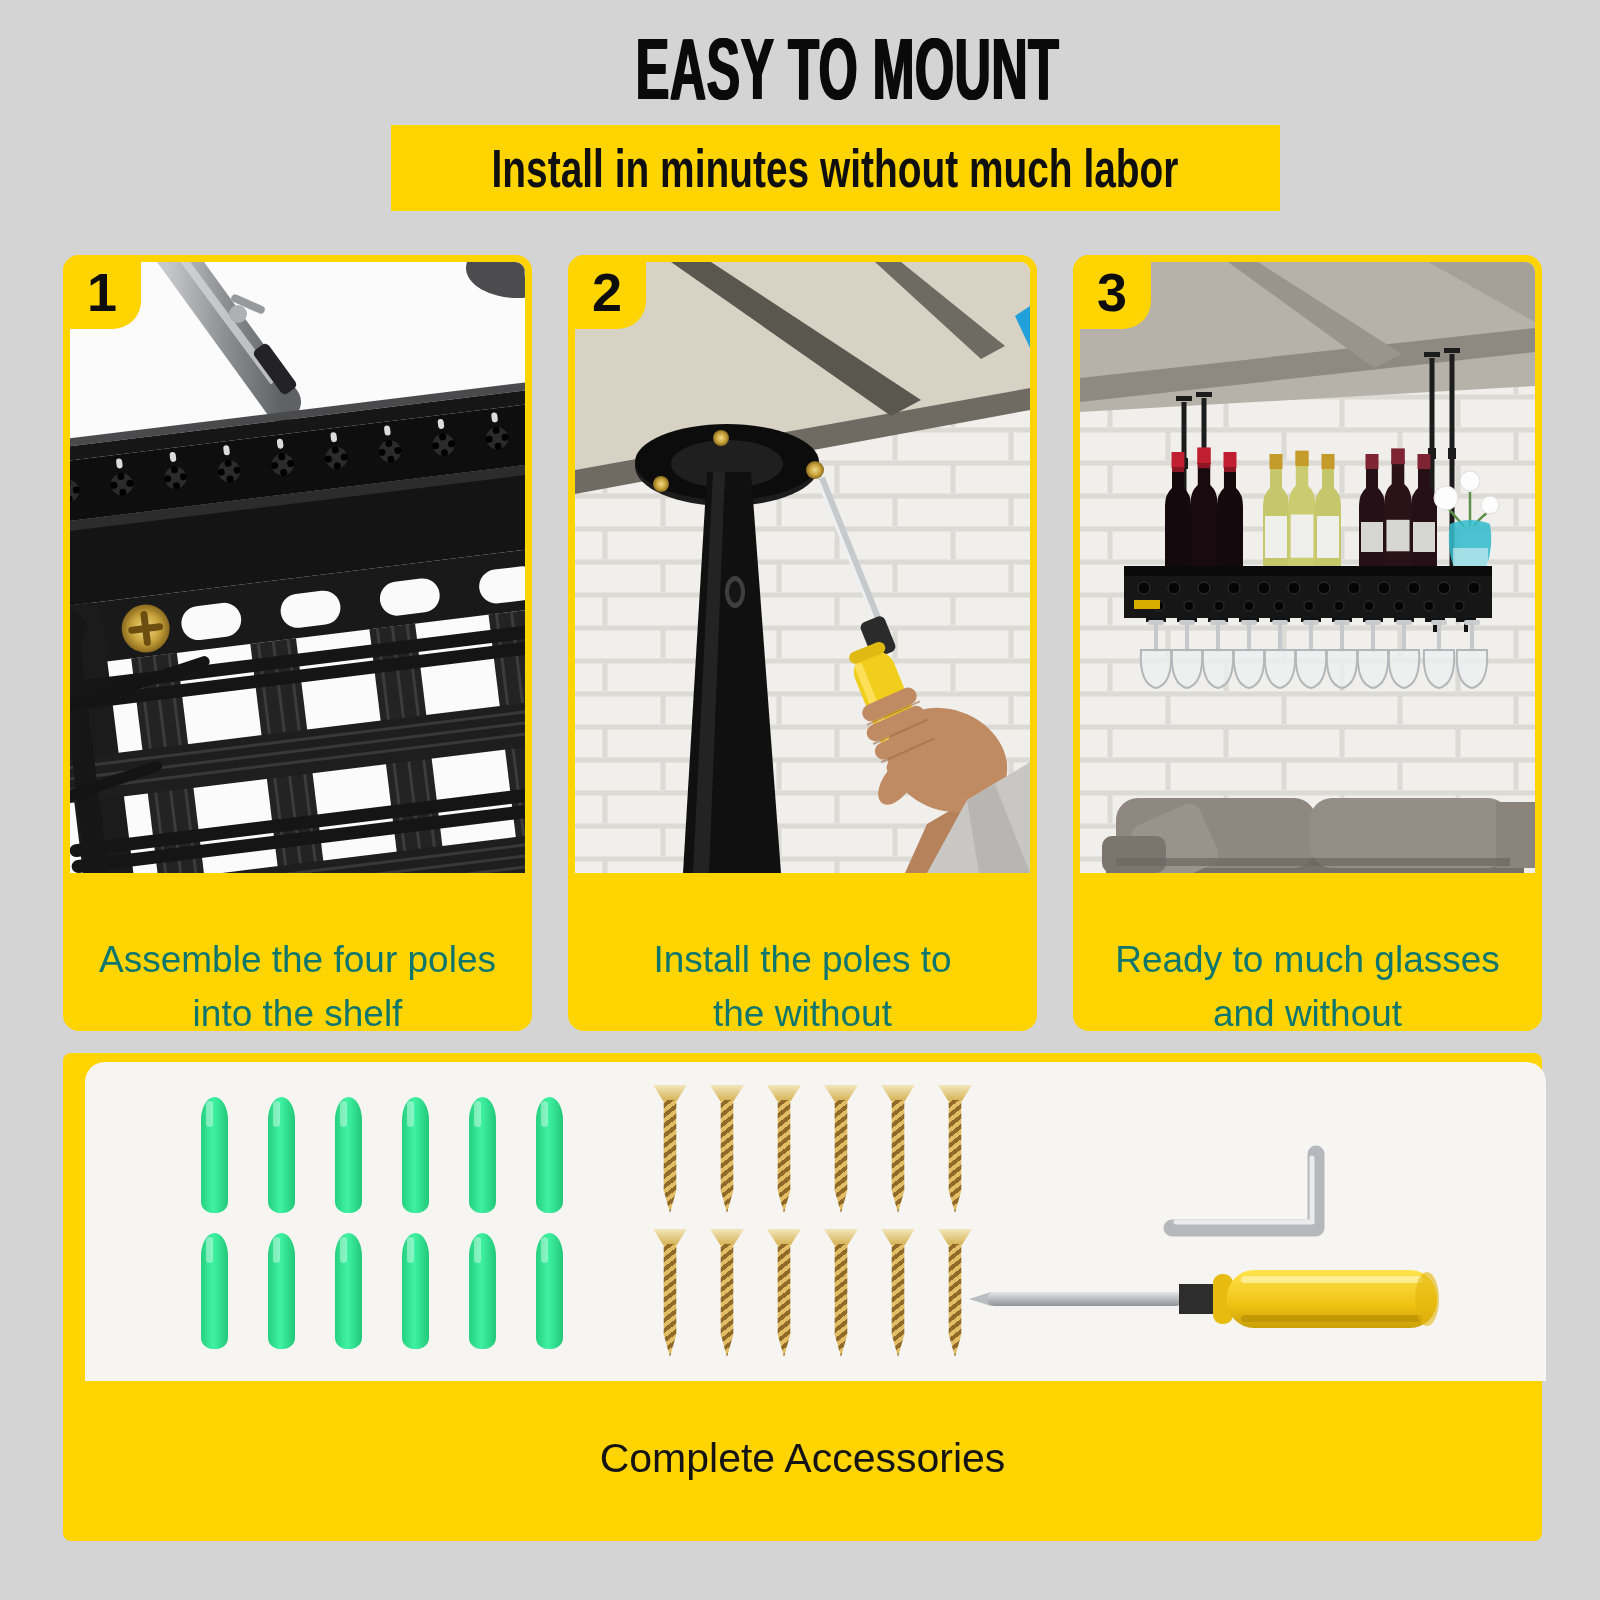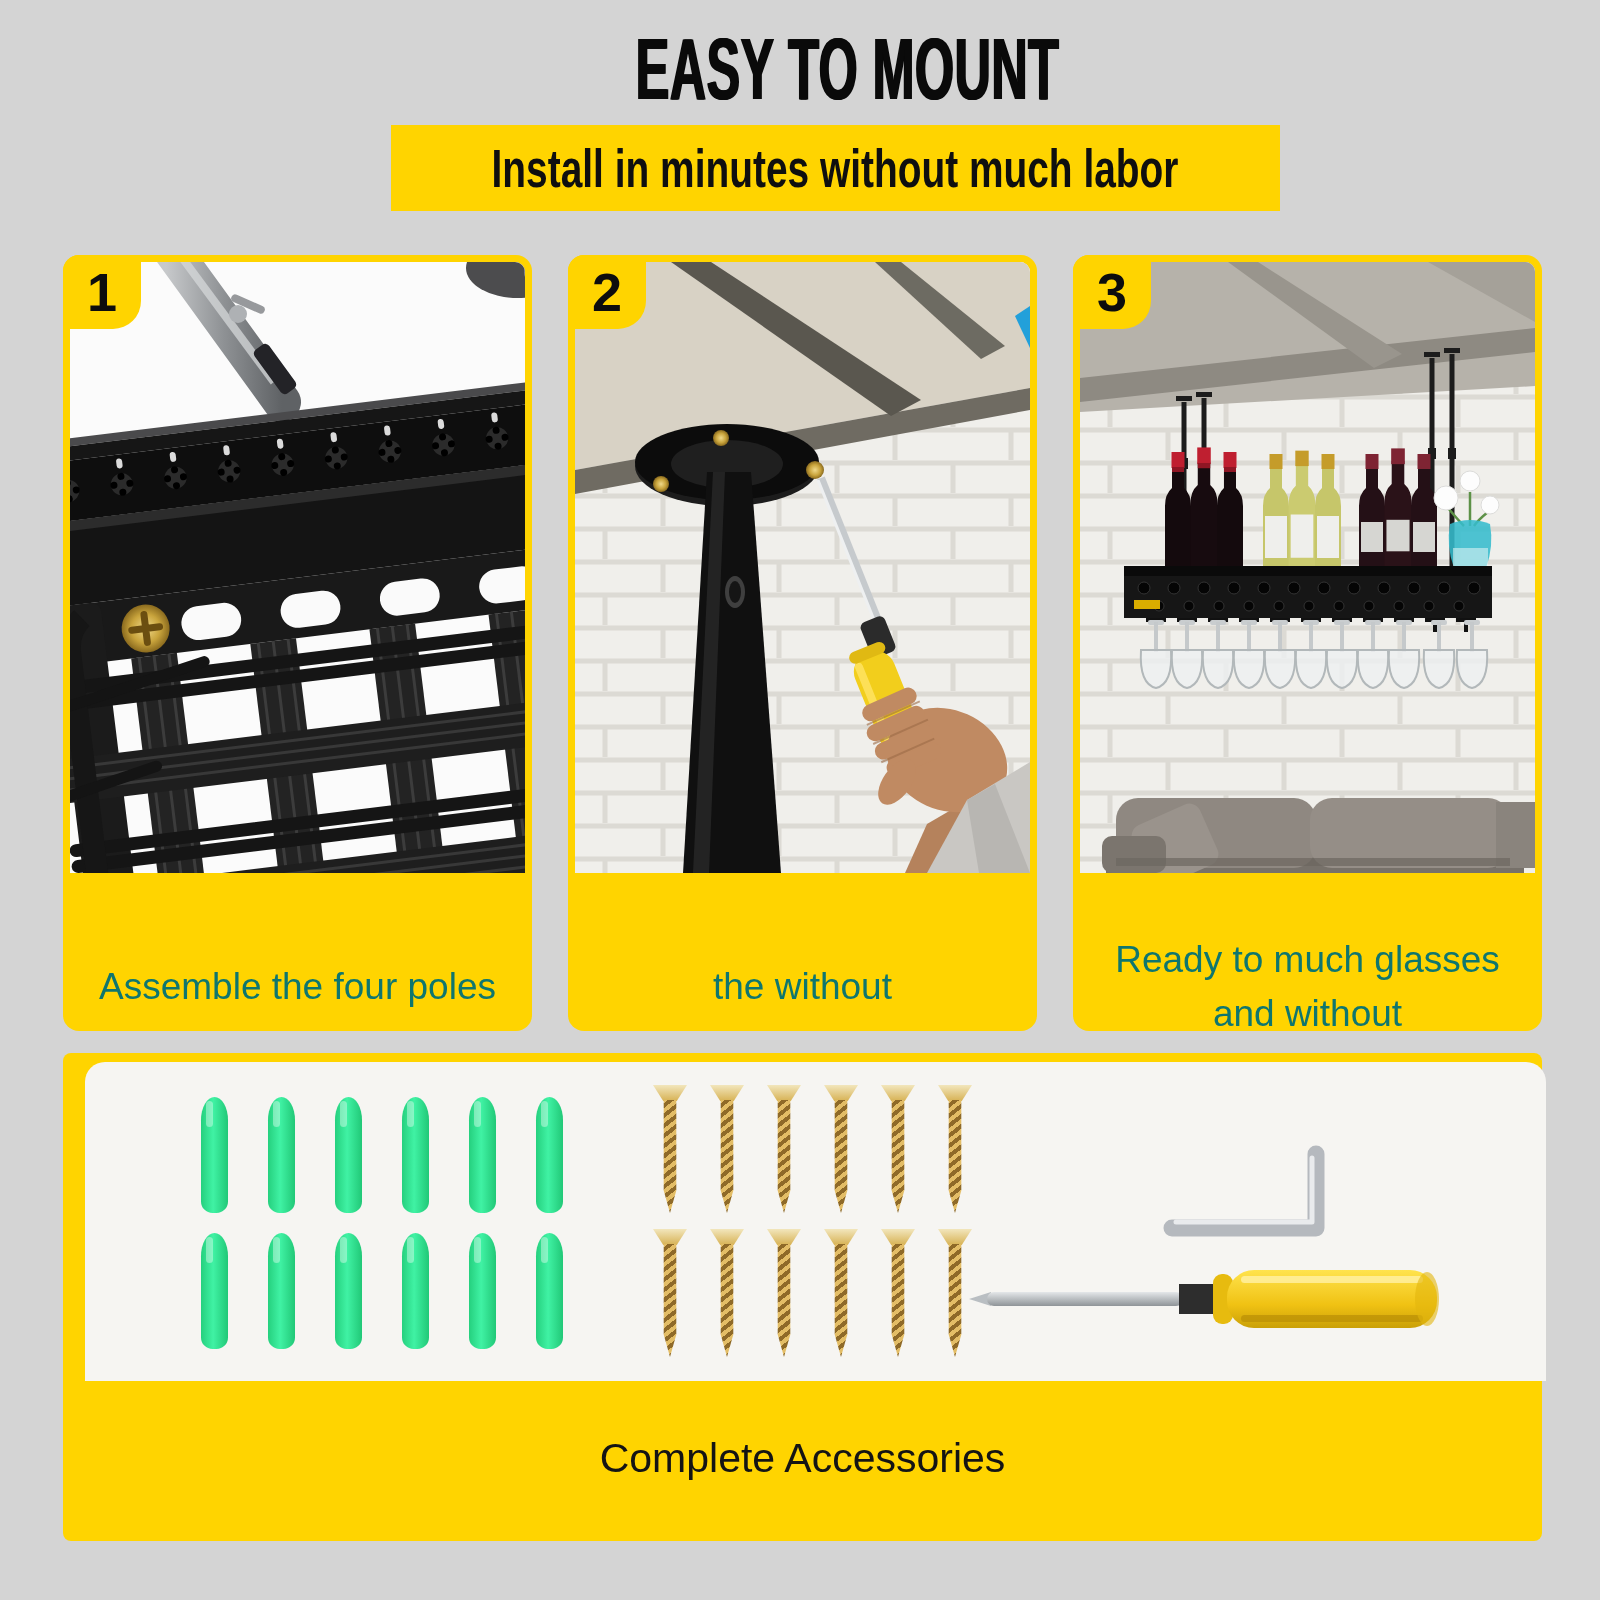--- a/index.html
+++ b/index.html
@@ -178,20 +178,21 @@
             <use href="#hstrap" x="-30" y="468"></use>
             <path d="M14,330 Q-2,342 -2,364 L-2,650" stroke="#161616" stroke-width="22" fill="none"></path>
             <path d="M-20,418 L130,388" stroke="#141414" stroke-width="11" stroke-linecap="round"></path>
             <path d="M-20,505 L70,486" stroke="#141414" stroke-width="11" stroke-linecap="round"></path>
             <use href="#hstrap" x="-30" y="600"></use>
           </g>
         </svg>
       </div>
       <div class="caption">
         <span>Assemble the four poles</span>
+        <span>into the shelf</span>
       </div>
     </div>
 
     <div class="card">
       <div class="badge">
         <span>2</span>
       </div>
       <div class="photo">
         <svg width="455" height="611" viewBox="0 0 455 611">
           <rect width="455" height="611" fill="url(#brickp)"></rect>
@@ -232,20 +233,21 @@
           <g stroke="#9c6b47" stroke-width="2" opacity=".6" transform="rotate(-24 330 470)">
             <line x1="298" y1="448" x2="356" y2="448"></line>
             <line x1="296" y1="468" x2="356" y2="468"></line>
             <line x1="296" y1="488" x2="354" y2="488"></line>
           </g>
           <polygon points="392,538 455,500 455,611 352,611" fill="#c9c7c3"></polygon>
           <polygon points="392,538 420,522 455,611 404,611" fill="#b8b6b2"></polygon>
         </svg>
       </div>
       <div class="caption">
+        <span>Install the poles to</span>
         <span>the without</span>
       </div>
     </div>
 
     <div class="card">
       <div class="badge">
         <span>3</span>
       </div>
       <div class="photo">
         <svg width="455" height="611" viewBox="0 0 455 611">

